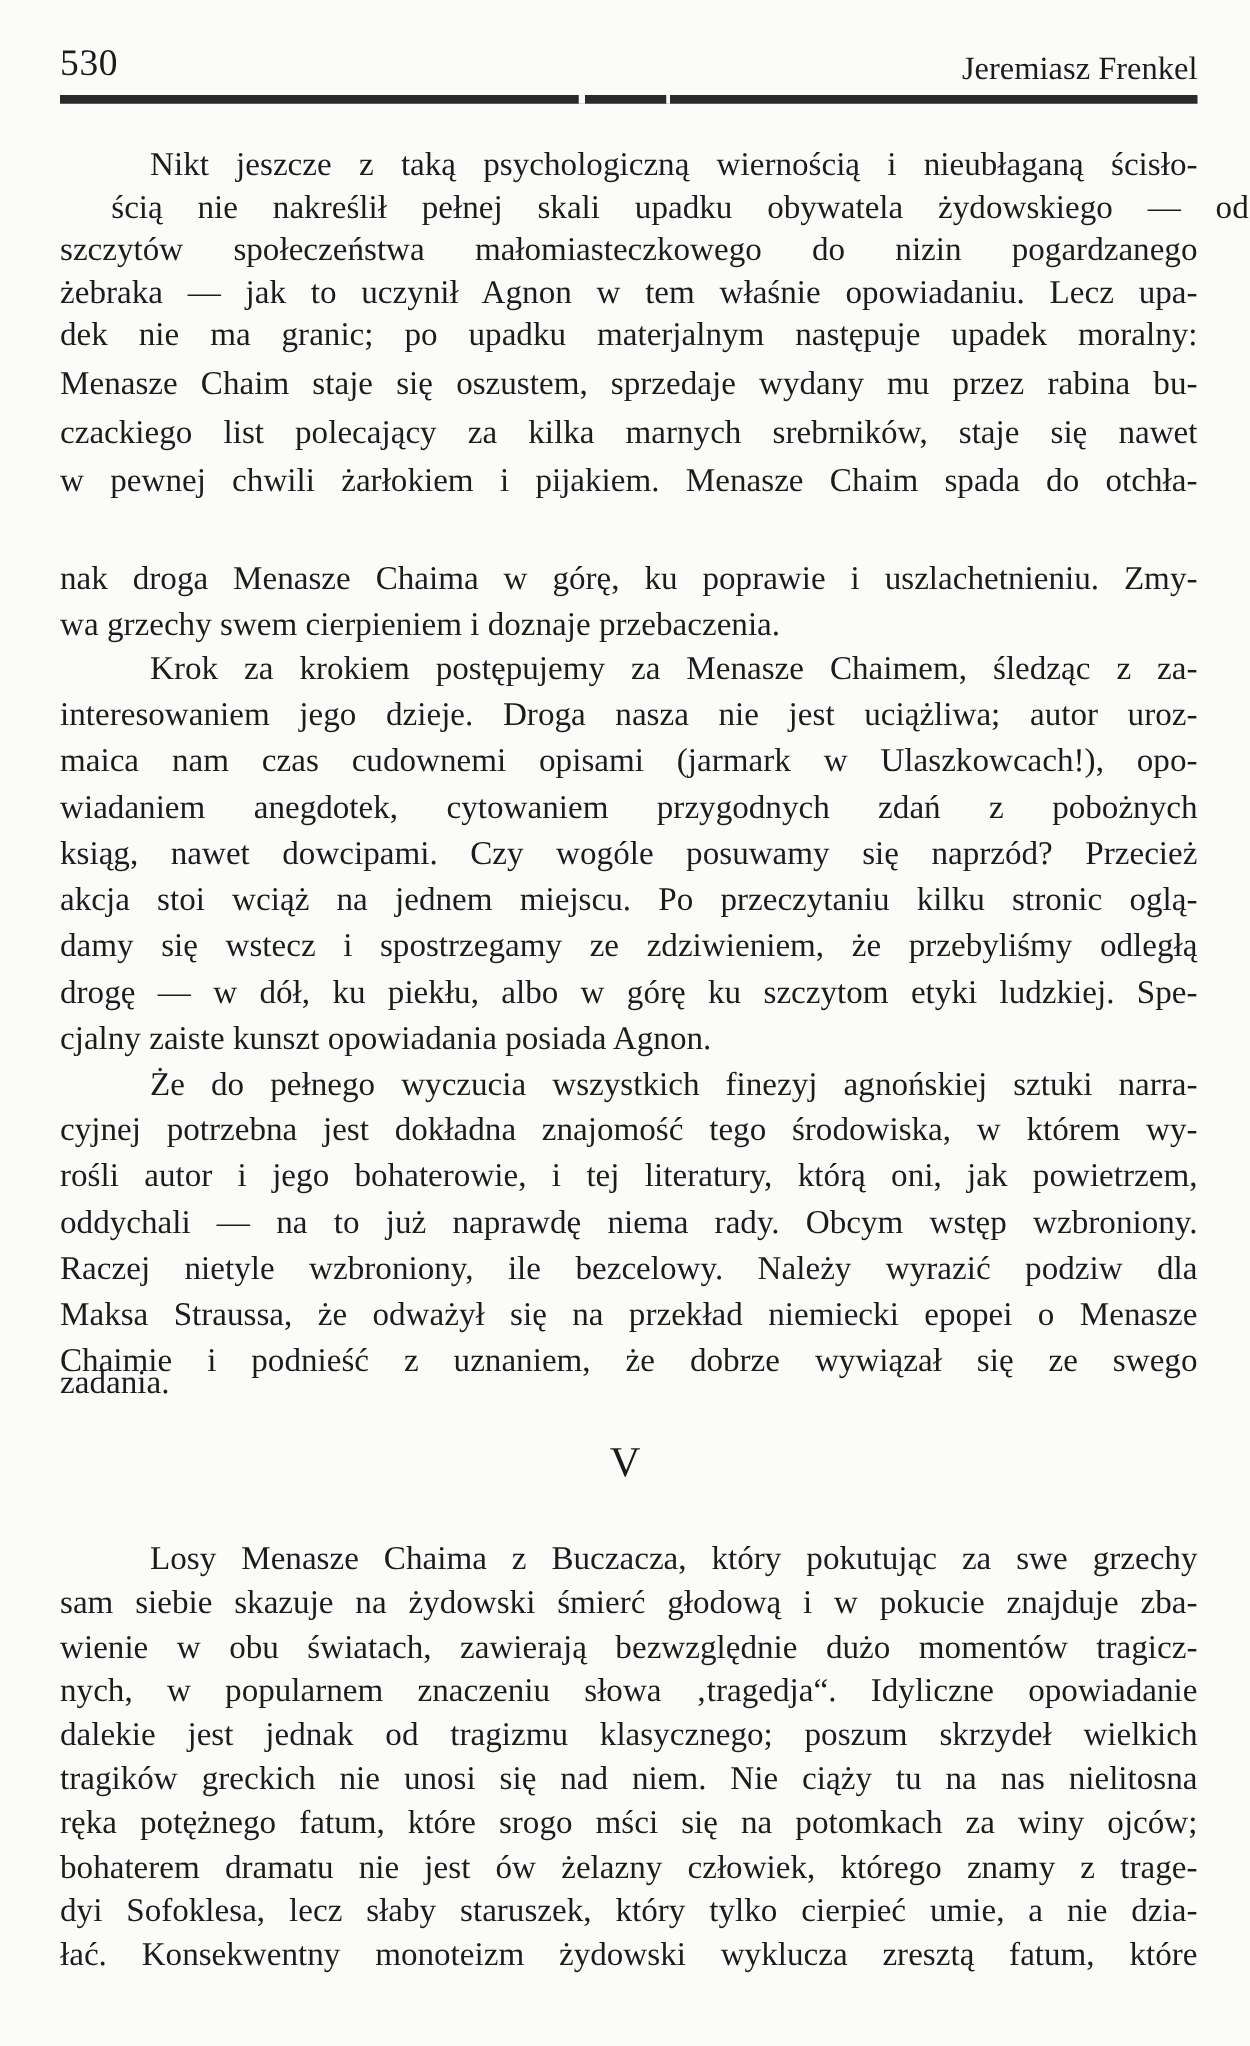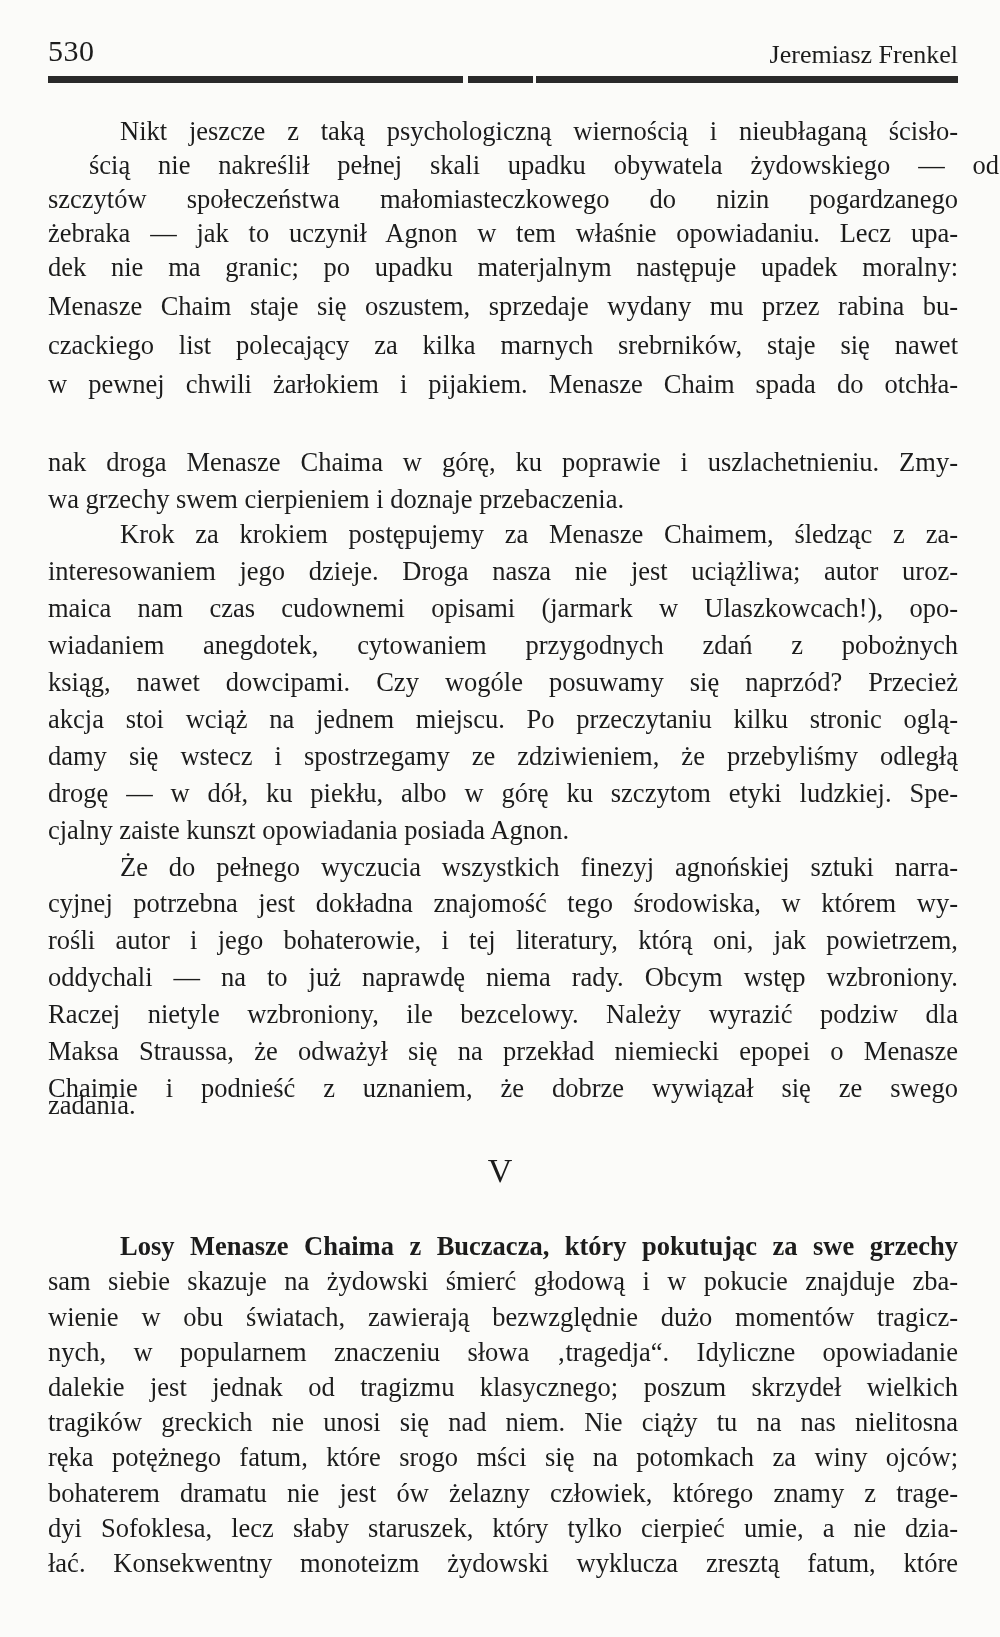--- a/index.html
+++ b/index.html
@@ -73,21 +73,21 @@
   <div class="line" style="top: 886px; white-space: normal; overflow: hidden;">cyjnej potrzebna jest dokładna znajomość tego środowiska, w którem wy-</div>
   <div class="line" style="top: 923px; white-space: normal; overflow: hidden;">rośli autor i jego bohaterowie, i tej literatury, którą oni, jak powietrzem,</div>
   <div class="line" style="top: 960px; white-space: normal; overflow: hidden;">oddychali — na to już naprawdę niema rady. Obcym wstęp wzbroniony.</div>
   <div class="line" style="top: 997px; white-space: normal; overflow: hidden;">Raczej nietyle wzbroniony, ile bezcelowy. Należy wyrazić podziw dla</div>
   <div class="line" style="top: 1034px; white-space: normal; overflow: hidden;">Maksa Straussa, że odważył się na przekład niemiecki epopei o Menasze</div>
   <div class="line" style="top: 1071px; white-space: normal; overflow: hidden;">Chaimie i podnieść z uznaniem, że dobrze wywiązał się ze swego</div>
   <div class="line last" style="top:1086px; top:1088px">zadania.</div>
 
   <div class="section-heading">V</div>
 
-  <div class="line indent" style="top: 1229px; white-space: normal; overflow: hidden; font-weight: bold;">Losy Menasze Chaima z Buczacza, który pokutując za swe grzechy</div>
+  <div class="line indent" style="top: 1229px; white-space: normal; overflow: hidden;">Losy Menasze Chaima z Buczacza, który pokutując za swe grzechy</div>
   <div class="line" style="top: 1264px; white-space: normal; overflow: hidden;">sam siebie skazuje na żydowski śmierć głodową i w pokucie znajduje zba-</div>
   <div class="line" style="top: 1300px; white-space: normal; overflow: hidden;">wienie w obu światach, zawierają bezwzględnie dużo momentów tragicz-</div>
   <div class="line" style="top: 1335px; white-space: normal; overflow: hidden;">nych, w popularnem znaczeniu słowa ‚tragedja“. Idyliczne opowiadanie</div>
   <div class="line" style="top: 1370px; white-space: normal; overflow: hidden;">dalekie jest jednak od tragizmu klasycznego; poszum skrzydeł wielkich</div>
   <div class="line" style="top: 1405px; white-space: normal; overflow: hidden;">tragików greckich nie unosi się nad niem. Nie ciąży tu na nas nielitosna</div>
   <div class="line" style="top: 1440px; white-space: normal; overflow: hidden;">ręka potężnego fatum, które srogo mści się na potomkach za winy ojców;</div>
   <div class="line" style="top: 1476px; white-space: normal; overflow: hidden;">bohaterem dramatu nie jest ów żelazny człowiek, którego znamy z trage-</div>
   <div class="line" style="top: 1511px; white-space: normal; overflow: hidden;">dyi Sofoklesa, lecz słaby staruszek, który tylko cierpieć umie, a nie dzia-</div>
   <div class="line" style="top: 1546px; white-space: normal; overflow: hidden;">łać. Konsekwentny monoteizm żydowski wyklucza zresztą fatum, które</div>
 </div>

